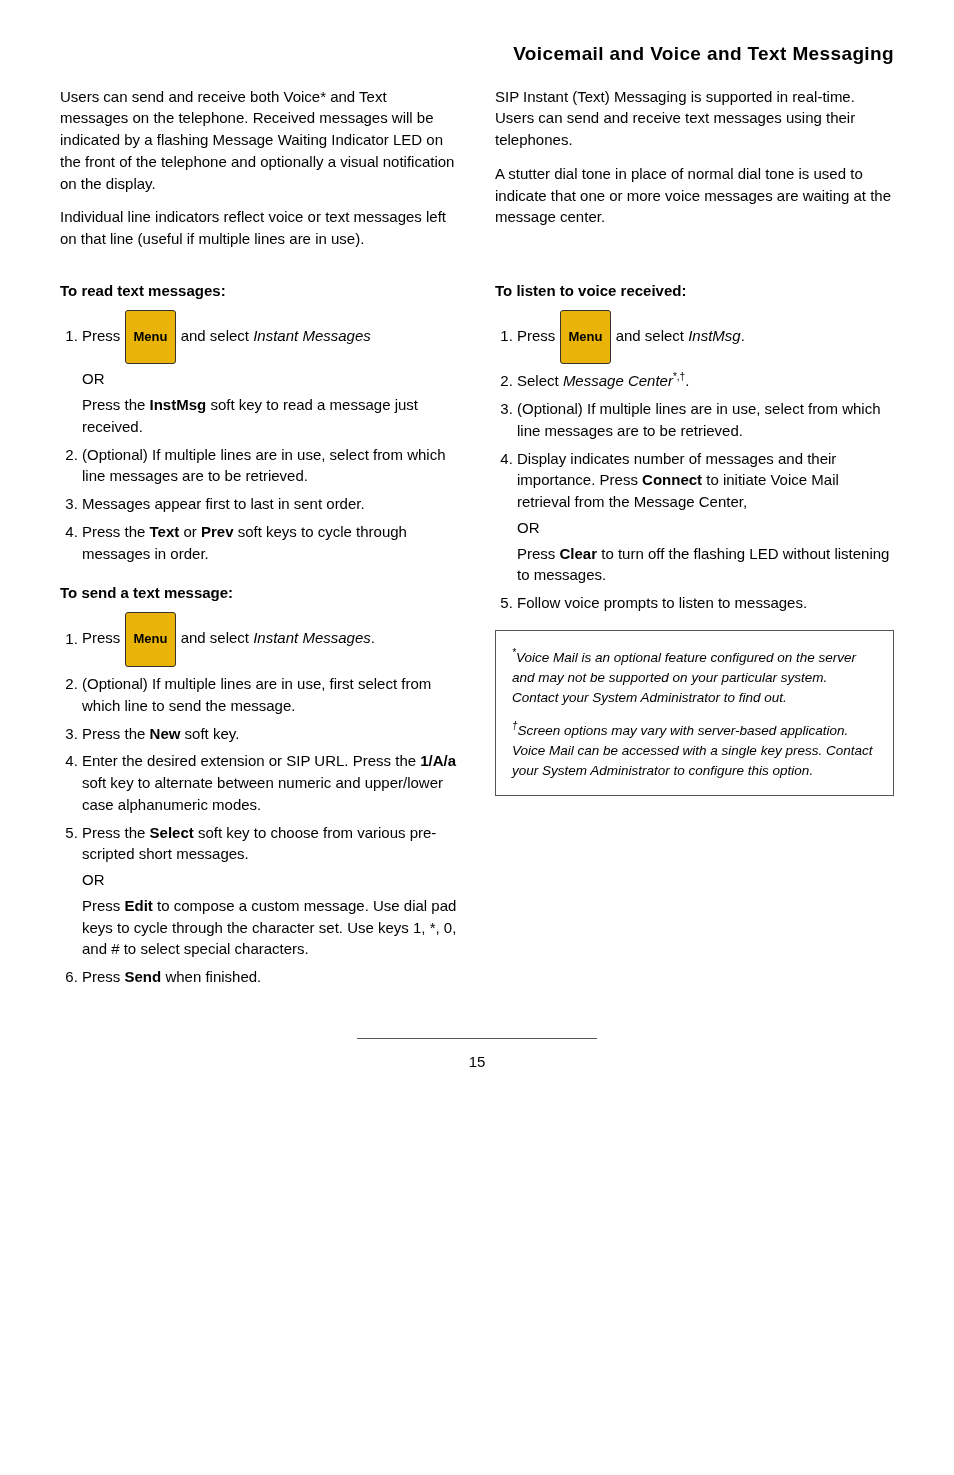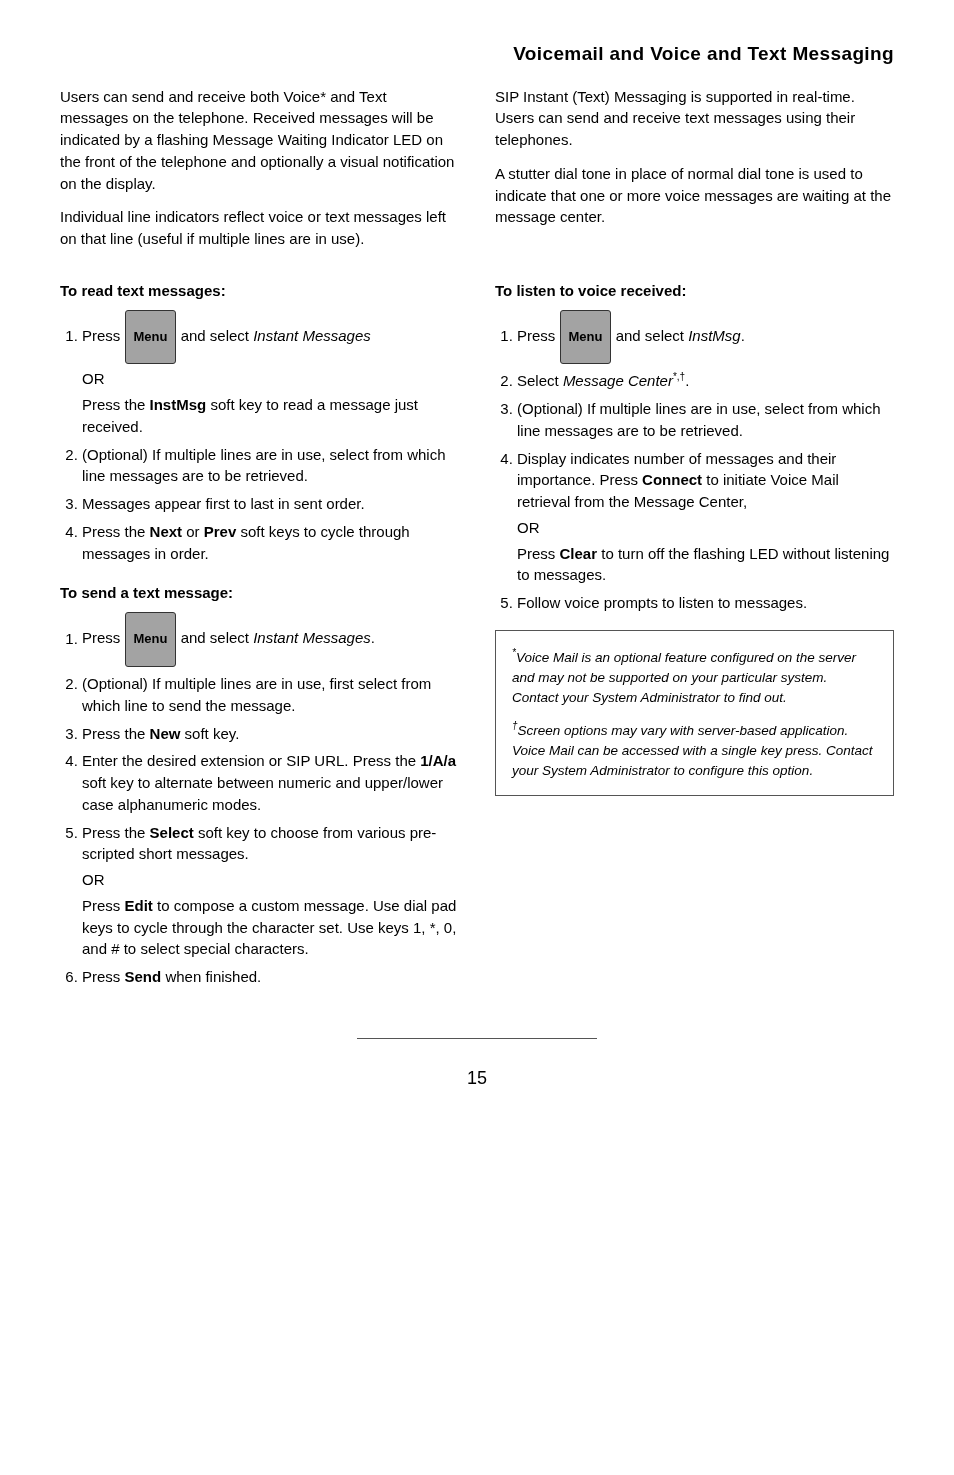--- a/index.html
+++ b/index.html
@@ -46,21 +46,21 @@
     }
     .menu-btn {
       display: inline-flex;
       align-items: center;
       justify-content: center;
       border: 1.5px solid #333;
       border-radius: 3px;
       padding: 18px 8px;
       font-size: 13px;
       font-weight: bold;
-      background: #a3a3a3;
+      background: #eab308;
       font-family: Arial, sans-serif;
       vertical-align: middle;
       line-height: 1.3;
     }
     .bold-key {
       font-weight: 900;
       font-family: Arial Black, Arial, sans-serif;
     }
     .italic-text {
       font-style: italic;
@@ -84,22 +84,22 @@
       margin-bottom: 0;
     }
     .superscript {
       font-size: 10px;
       vertical-align: super;
     }
     .page-footer {
       text-align: center;
       margin-top: 40px;
       border-top: 1.5px solid #555;
-      padding-top: 26px;
-      font-size: 18px;
+      padding-top: 12px;
+      font-size: 15px;
       width: 240px;
       margin-left: auto;
       margin-right: auto;
     }
   </style>
 </head>
 <body>
 
 <h1 class="page-title">Voicemail and Voice and Text Messaging</h1>
 
@@ -125,21 +125,21 @@
         <span class="menu-btn">Menu</span>
         <span> and select </span><span class="italic-text">Instant Messages</span>
         <br>
         <div class="or-line">OR</div>
         <span>Press the <span class="bold-key">InstMsg</span> <span>soft key to read a message just received.</span></span>
       </li>
       <li>(Optional)  If multiple lines are in use, select from which line messages are to be retrieved.</li>
       <li>Messages appear first to last in sent order.</li>
       <li>
         <span>Press the</span>
-        <span class="bold-key">Next</span>
+        <span class="bold-key">Text</span>
         <span> or </span>
         <span class="bold-key">Prev</span>
         <span> </span><span>soft keys to cycle through messages in order.</span>
       </li>
     </ol>
 
     <div class="section-header">To send a text message:</div>
     <ol>
       <li>
         <span>Press</span>

